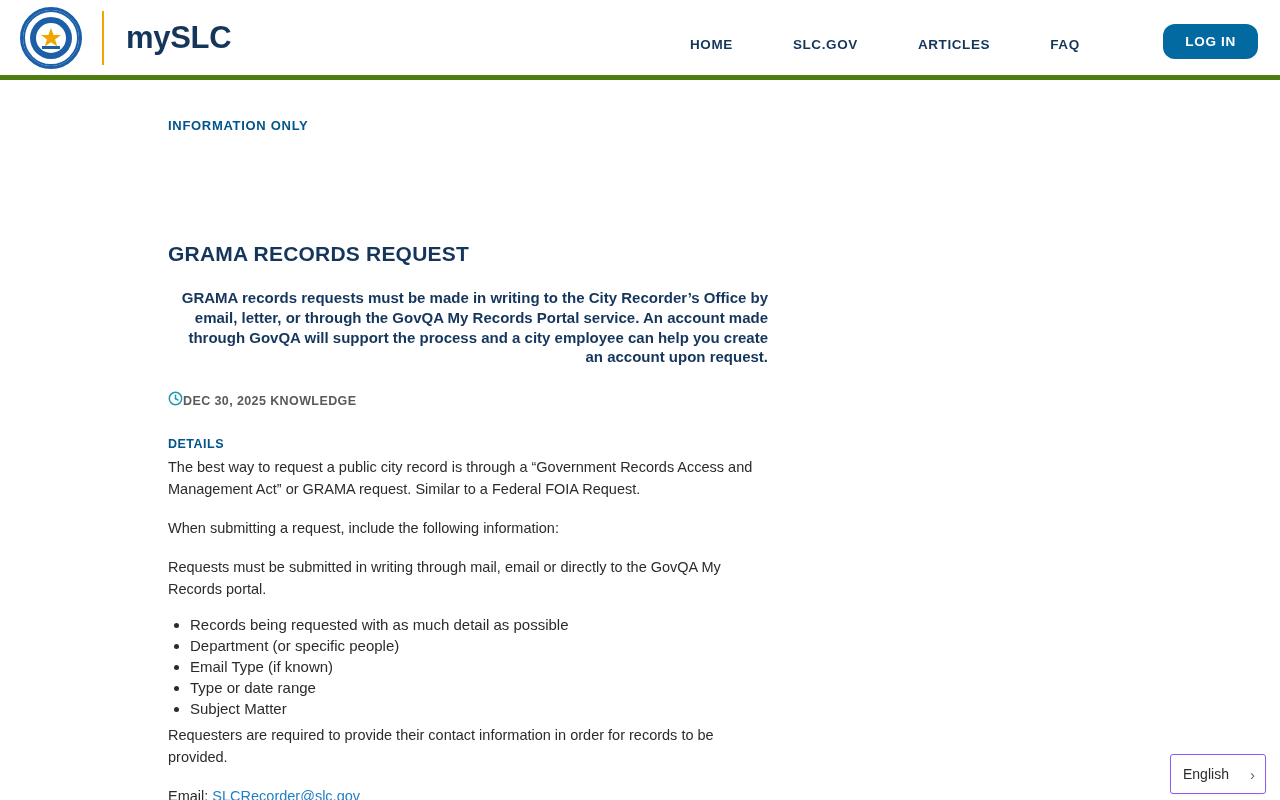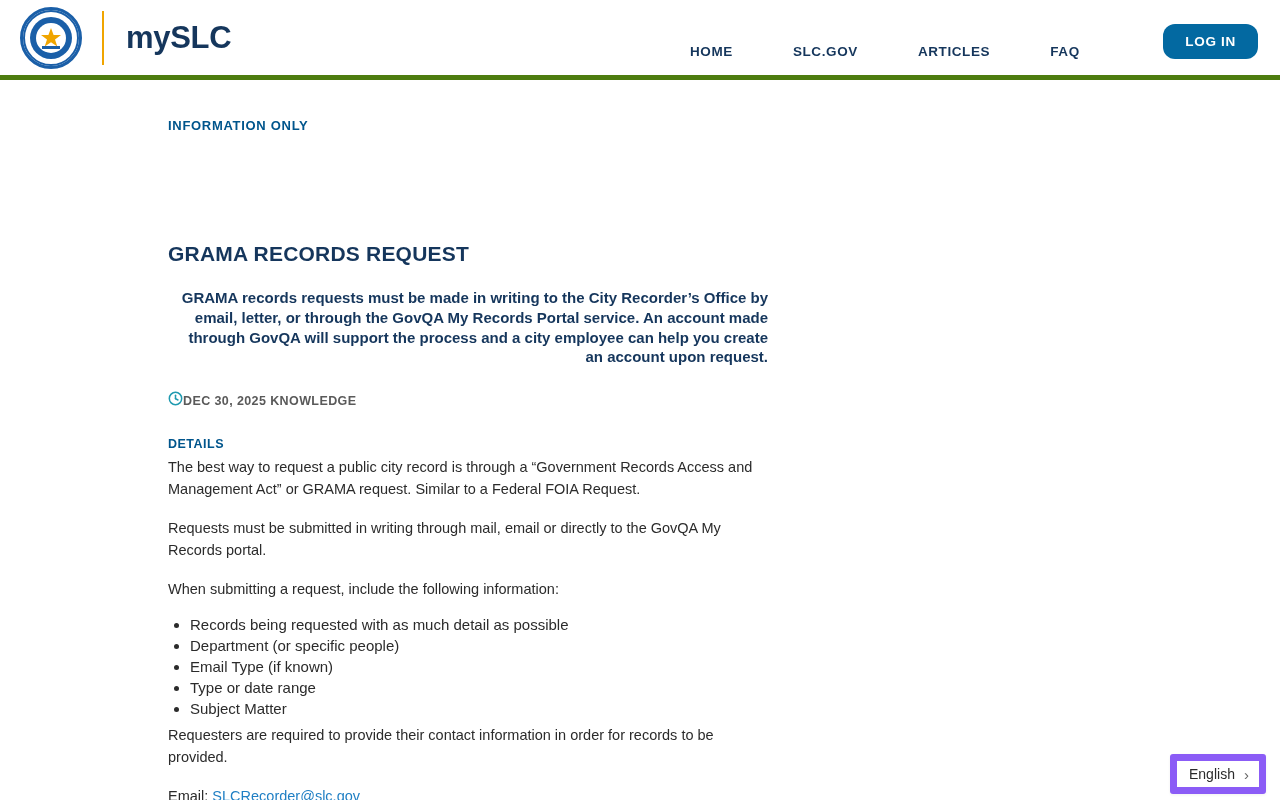--- a/index.html
+++ b/index.html
@@ -50,21 +50,21 @@
   .brand-name {
     font-size: 31px;
     font-weight: bold;
     color: #15365c;
     letter-spacing: -0.3px;
     line-height: 1;
   }
   .main-nav {
     position: absolute;
     left: 660px;
-    top: 11px;
+    top: 4px;
     height: 80px;
     display: flex;
     align-items: center;
     gap: 0;
   }
   .nav-link {
     font-size: 13.5px;
     font-weight: bold;
     color: #15365c;
     letter-spacing: 0.6px;
@@ -171,21 +171,21 @@
     cursor: pointer;
   }
 
   
   .lang-widget {
     position: fixed;
     right: 14px;
     bottom: 6px;
     width: 96px;
     height: 40px;
-    border: 7px solid #8b5cf6;
+    border: 1px solid #8b5cf6;
     border-radius: 3px;
     background: #ffffff;
     display: flex;
     align-items: center;
     justify-content: space-between;
     padding: 0 10px 0 12px;
     cursor: pointer;
     box-shadow: 0 1px 3px rgba(0,0,0,0.06);
   }
   .lang-label {
@@ -241,22 +241,22 @@
         <line x1="8" y1="4.4" x2="8" y2="8.2" stroke="#1f9ab0" stroke-width="1.6" stroke-linecap="round"></line>
         <line x1="8" y1="8.2" x2="10.6" y2="9.6" stroke="#1f9ab0" stroke-width="1.6" stroke-linecap="round"></line>
       </svg>
     </span>
     <span class="meta-text">DEC 30, 2025 KNOWLEDGE</span>
   </div>
 
   <div class="details-label">DETAILS</div>
 
   <p class="body-text">The best way to request a public city record is through a “Government Records Access and Management Act” or GRAMA request. Similar to a Federal FOIA Request.</p>
+  <p class="body-text">When submitting a request, include the following information:</p>
   <p class="body-text">Requests must be submitted in writing through mail, email or directly to the GovQA My Records portal.</p>
-  <p class="body-text">When submitting a request, include the following information:</p>
 
   <ul class="bullet-list">
     <li>Records being requested with as much detail as possible</li>
     <li>Department (or specific people)</li>
     <li>Email Type (if known)</li>
     <li>Type or date range</li>
     <li>Subject Matter</li>
   </ul>
 
   <p class="body-text">Requesters are required to provide their contact information in order for records to be provided.</p>

